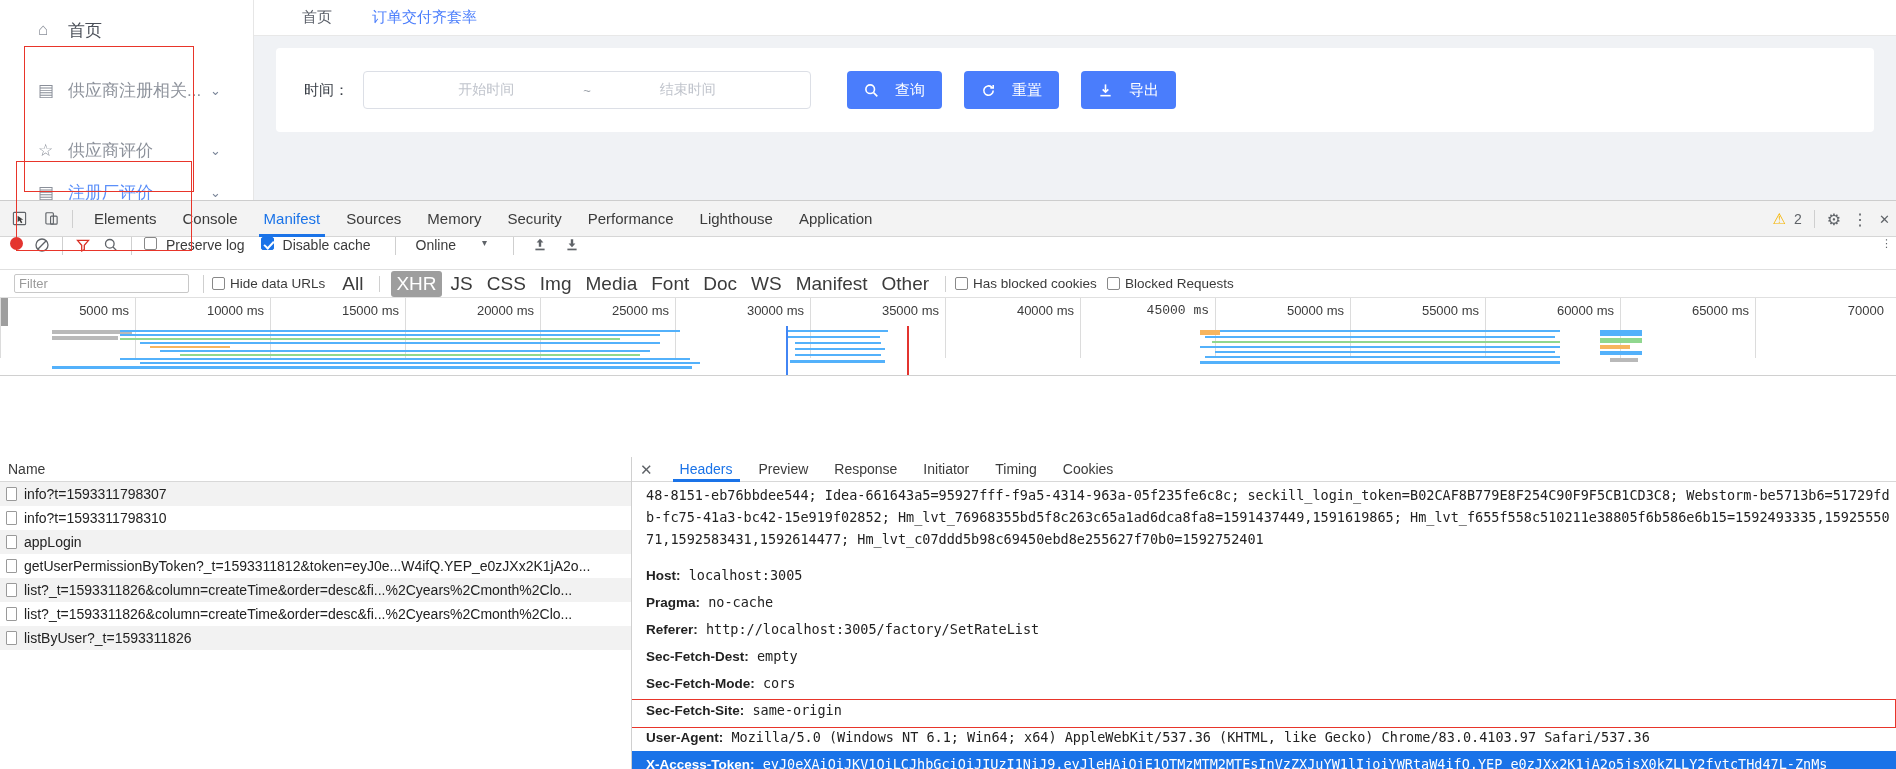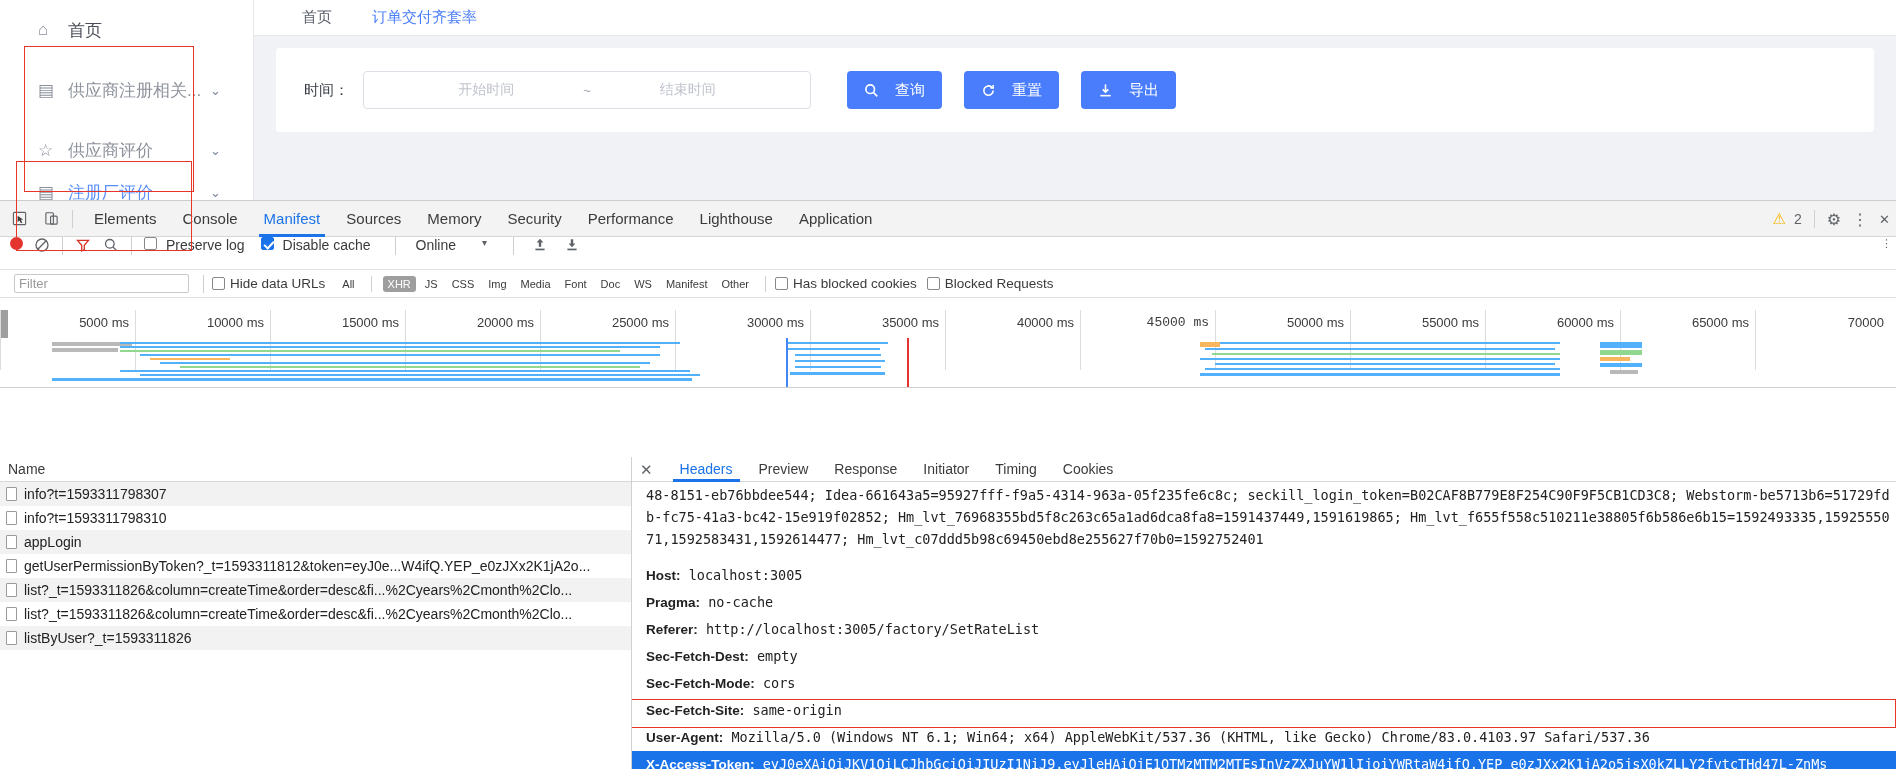--- a/index.html
+++ b/index.html
@@ -56,25 +56,25 @@
   .cb { width:13px; height:13px; border:1px solid #888; border-radius:2px; background:#fff; display:inline-block; vertical-align:middle;}
   .cb.checked { background:#1a73e8; border-color:#1a73e8; position:relative;}
   .cb.checked::after { content:""; position:absolute; left:4px; top:0.5px; width:4px; height:8px; border:solid #fff; border-width:0 2px 2px 0; transform:rotate(43deg); }
   .fb-label { font-size:14px; color:#3b3b3b; margin-left:5px; margin-right:12px; }
   .sel-online { font-size:14px; color:#3b3b3b; margin-left:8px; }
   .caret { color:#5f6368; font-size:10px; margin-left:22px;}
 
   .dt-typesbar { height:28px; display:flex; align-items:center; border-bottom:1px solid #e0e0e0; background:#fff; }
   .filter-input { width:175px; height:19px; margin-left:14px; border:1px solid #c8c8c8; border-radius:2px; font-size:13px; color:#9a9a9a; padding-left:4px; line-height:17px;}
   .vsep { width:1px; height:16px; background:#d0d0d0; margin:0 9px; }
-  .type-chip { font-size:11px; color:#3b3b3b; padding:2px 5px; border-radius:3px; margin:0 2px; }
+  .type-chip { font-size:19px; color:#3b3b3b; padding:2px 5px; border-radius:3px; margin:0 2px; }
   .type-chip.sel { background:#9e9e9e; color:#fff; }
   .typelbl { font-size:13.5px; color:#3b3b3b; margin-left:5px; margin-right:10px; }
 
-  .overview { height:78px; border-bottom:1px solid #d0d0d0; position:relative; background:#fff; overflow:hidden;margin-top:12px;}
+  .overview { height:78px; border-bottom:1px solid #d0d0d0; position:relative; background:#fff; overflow:hidden;}
   .ov-ruler { height:28px; position:relative; }
   .tickcell { position:absolute; top:0; height:60px; border-left:1px solid #dcdcdc; }
   .tickcell span { position:absolute; right:6px; top:5px; font-size:13px; color:#3b3b3b; white-space:nowrap;}
   .ov-left-grip { position:absolute; left:0; top:0; width:8px; height:28px; background:#9e9e9e;}
   .ov-bars { position:absolute; left:0; top:28px; right:0; height:50px; }
   .bar { position:absolute; height:2px; background:#53b1fb; }
   .bar.g { background:#90d78f; }
   .bar.o { background:#f7b55e; }
   .bar.gr { background:#b9b9b9; }
   .vline { position:absolute; top:0; width:1.5px; height:50px; }

